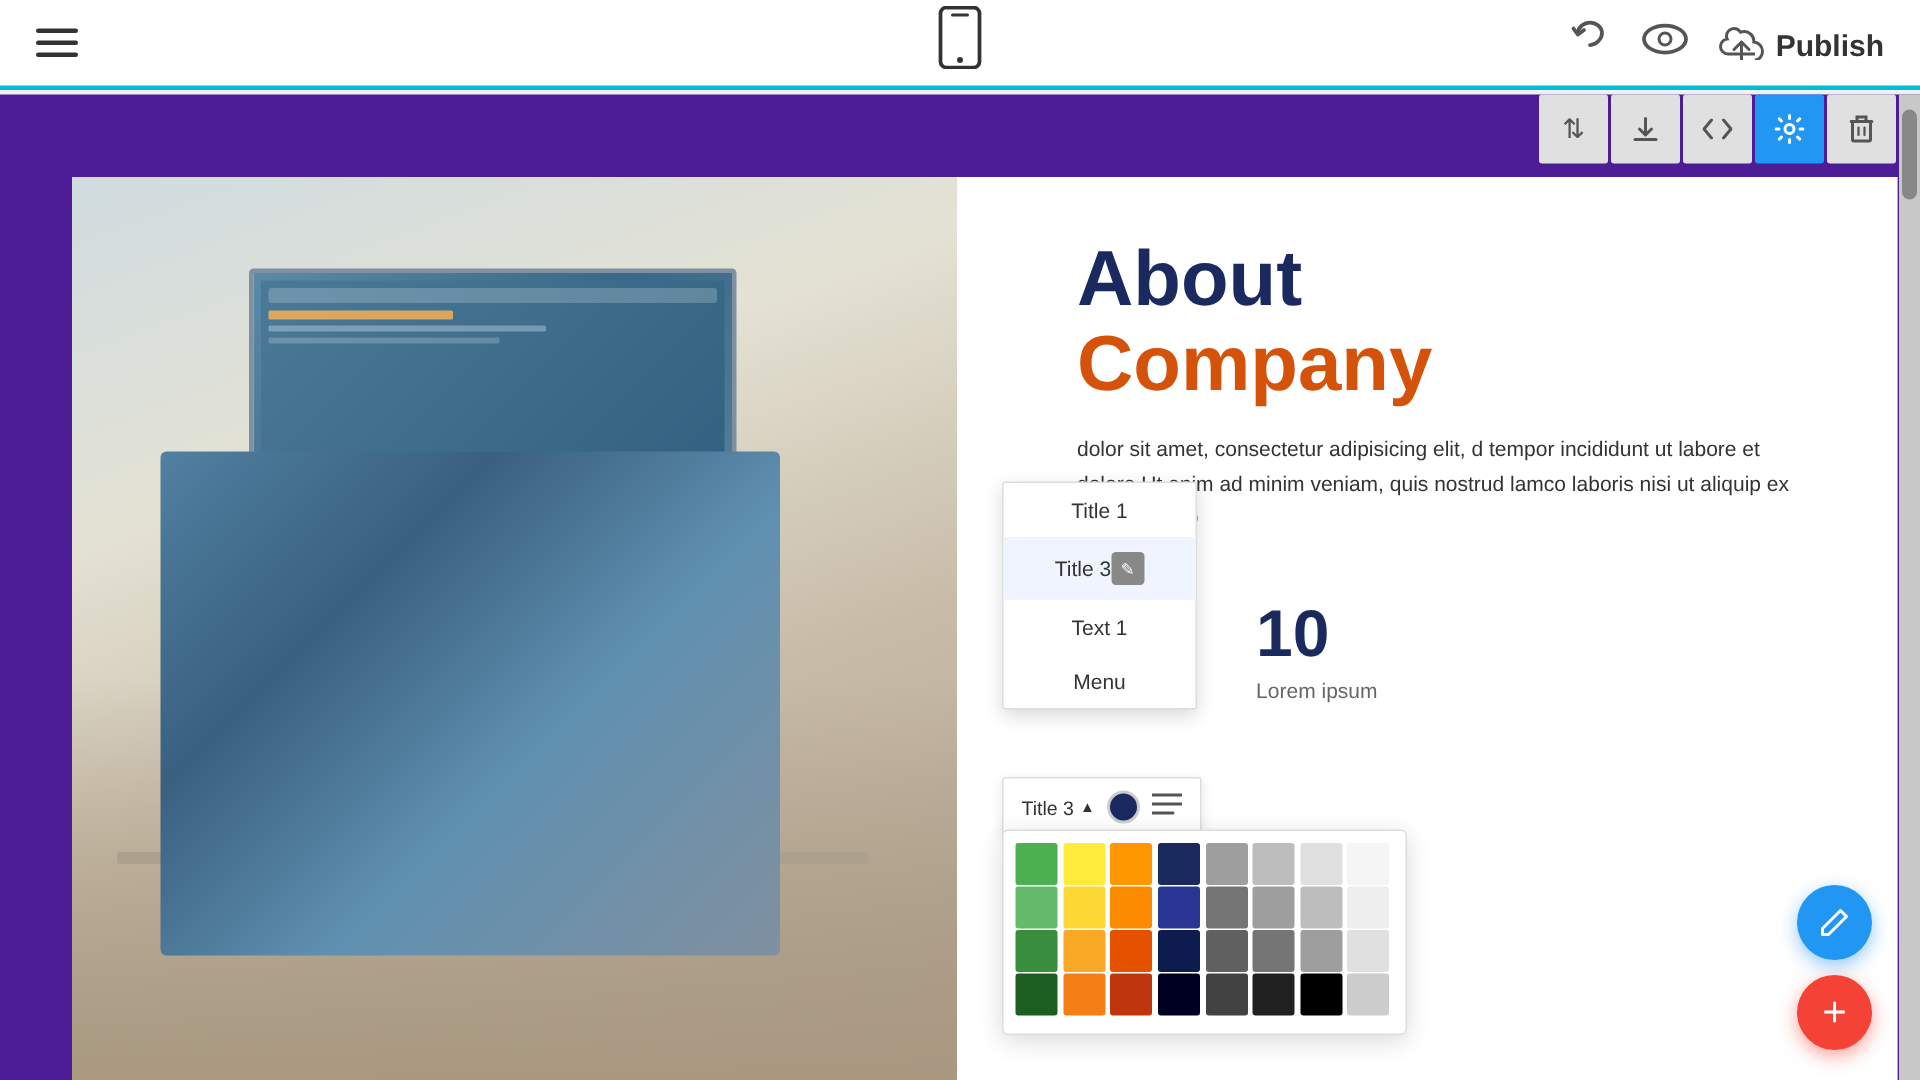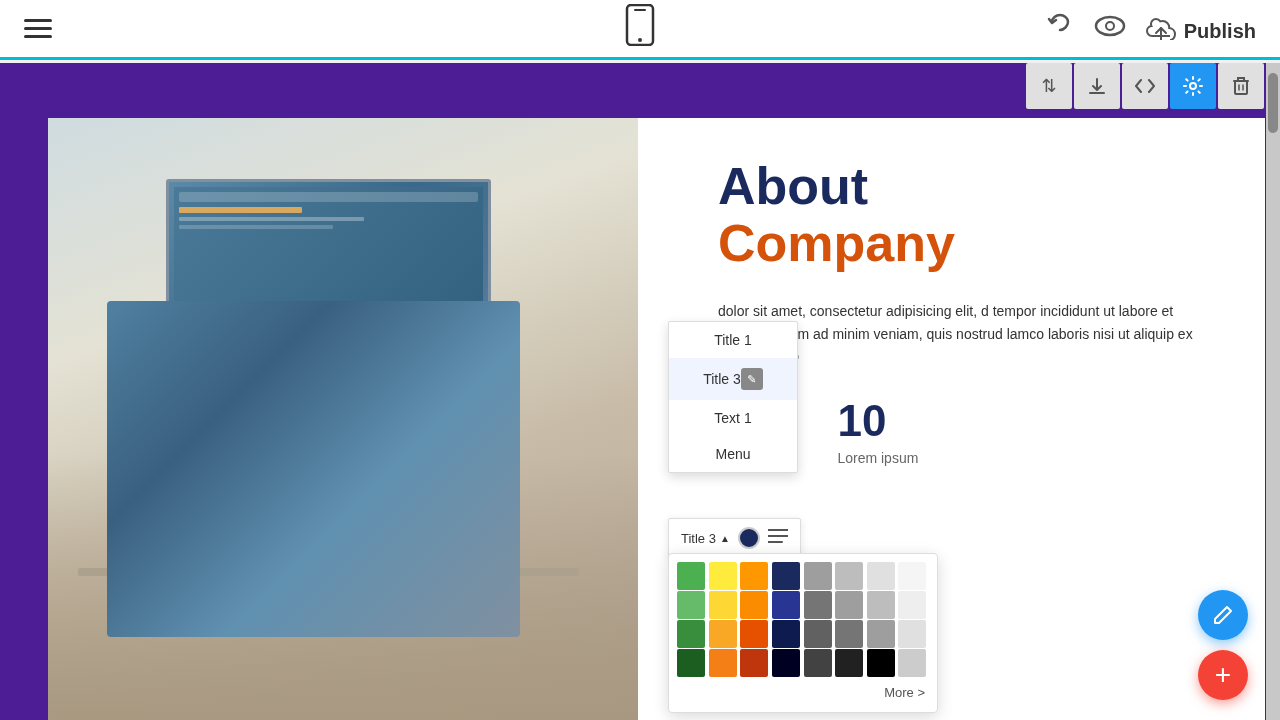--- a/index.html
+++ b/index.html
@@ -113,34 +113,34 @@
     }
     .about-title-1 {
       font-size: 52px; font-weight: 700;
       color: #1a2a5e;
       line-height: 1.1;
     }
     .about-title-2 {
       font-size: 52px; font-weight: 700;
       color: #d4520a;
       line-height: 1.1;
-      margin-bottom: 28px;
+      margin-bottom: 16px;
     }
     .about-text {
       font-size: 14px;
       color: #333;
       line-height: 1.6;
       max-width: 480px;
     }
 
     
     .stats-row {
       display: flex;
       gap: 40px;
-      margin-top: 28px;
+      margin-top: 42px;
     }
     .stat-item { }
     .stat-num { font-size: 44px; font-weight: 700; color: #1a2a5e; }
     .stat-label { font-size: 14px; color: #666; margin-top: 4px; }
     .stat-percent { font-size: 32px; font-weight: 700; color: #333; }
 
     
     .dropdown-menu {
       position: absolute;
       top: 258px; left: 668px;
@@ -454,21 +454,20 @@
         <div class="palette-cell" style="background: rgb(224, 224, 224);"></div>
         <div class="palette-cell" style="background: rgb(27, 94, 32);"></div>
         <div class="palette-cell" style="background: rgb(245, 127, 23);"></div>
         <div class="palette-cell" style="background: rgb(191, 54, 12);"></div>
         <div class="palette-cell" style="background: rgb(0, 0, 34);"></div>
         <div class="palette-cell" style="background: rgb(66, 66, 66);"></div>
         <div class="palette-cell" style="background: rgb(33, 33, 33);"></div>
         <div class="palette-cell" style="background: rgb(0, 0, 0);"></div>
         <div class="palette-cell" style="background: rgb(204, 204, 204);"></div>
       </div>
-    <div class="more-link">More &gt;</div>
   </div>
 
   <div class="fab-edit">
     <svg width="22" height="22" viewBox="0 0 22 22" fill="none">
       <path d="M15 3l4 4L7 19H3v-4L15 3z" stroke="#fff" stroke-width="2" fill="none" stroke-linecap="round" stroke-linejoin="round"></path>
     </svg>
   </div>
   <div class="fab-add">
     <span style="font-size:28px;line-height:1;">+</span>
   </div>

